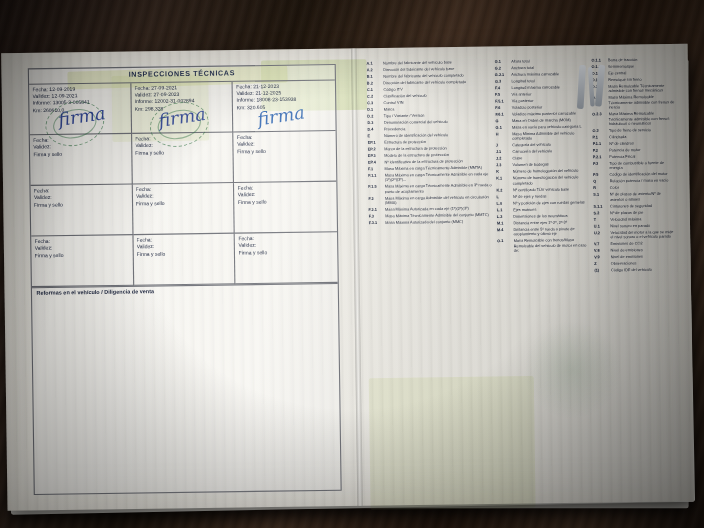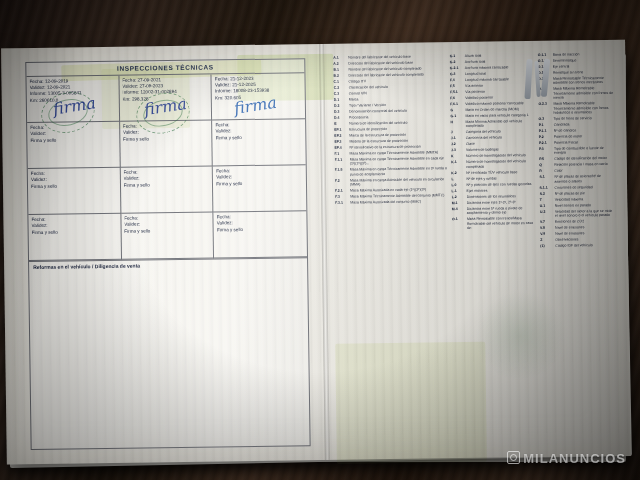--- a/index.html
+++ b/index.html
@@ -514,16 +514,13 @@
 
     <div class="clip">
         <i class="a"></i>
         <i class="b"></i>
         <i class="c"></i>
       </div>
   </div>
 
   <div class="vignette"></div>
 
-  <div class="watermark">
-    <span class="wm-icon"></span><span>MILANUNCIOS</span>
-  </div>
 </div>
 
 </body></html>

